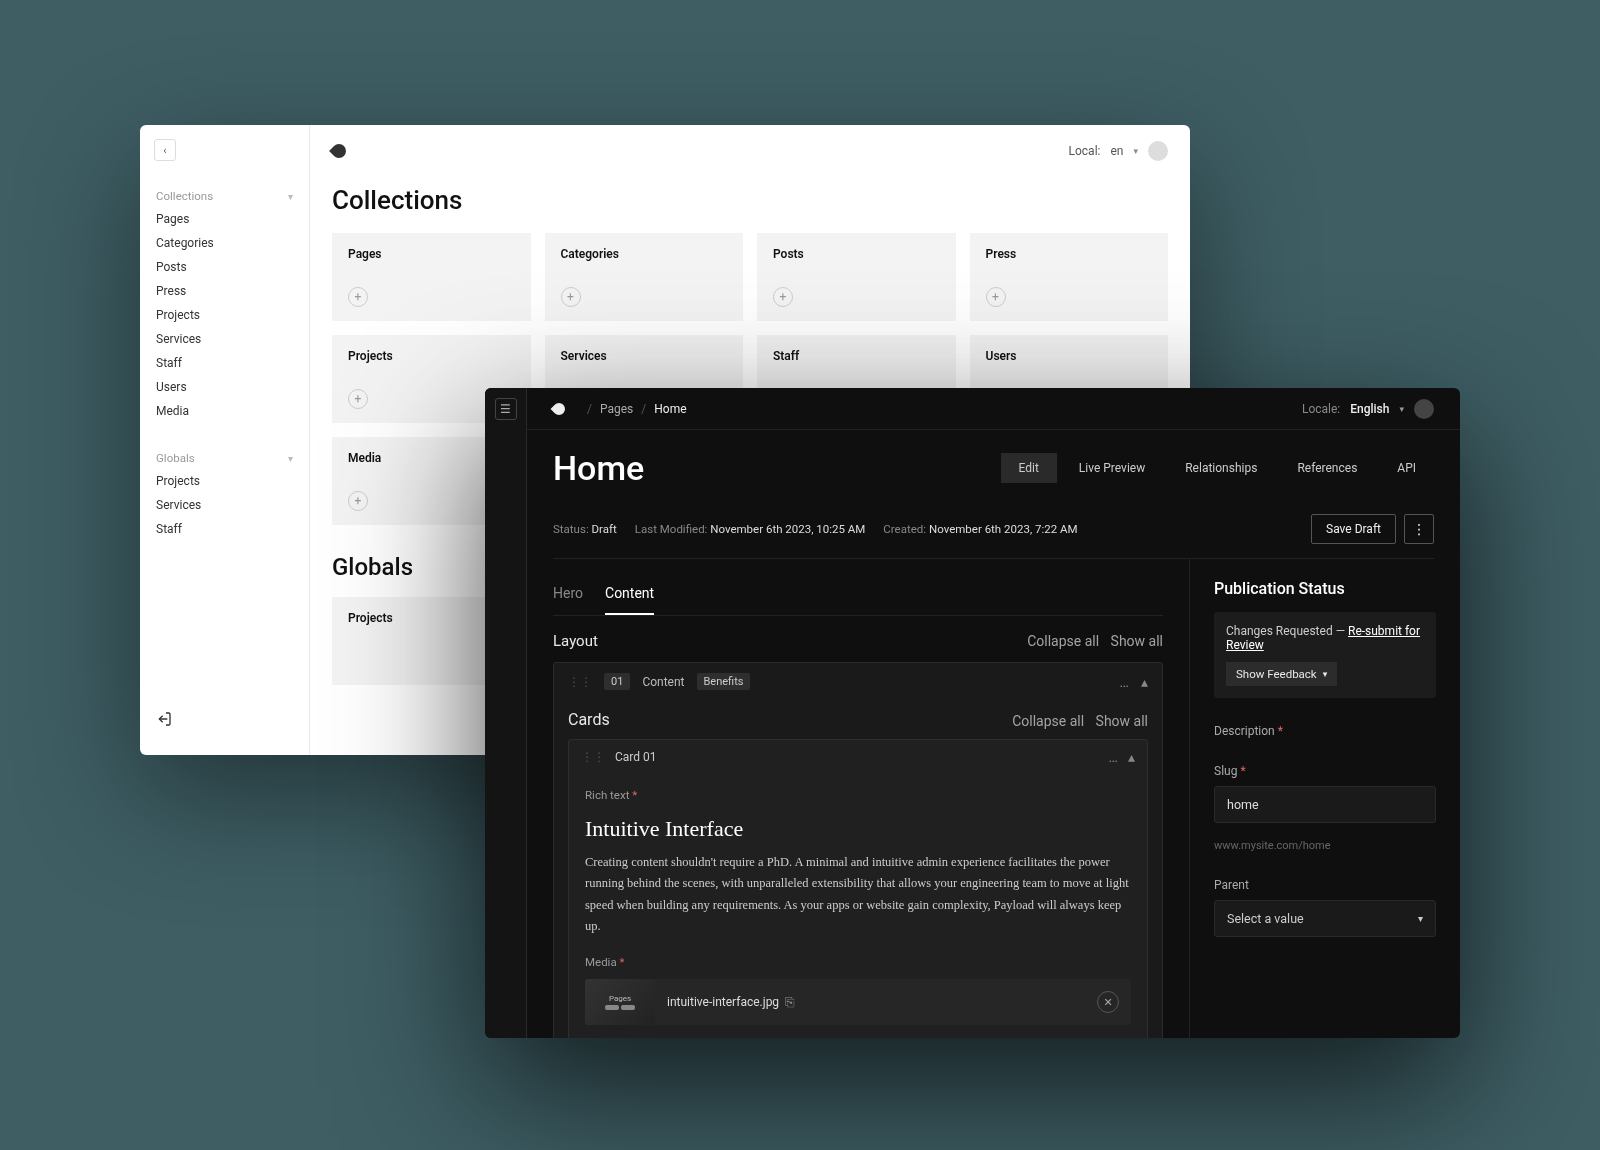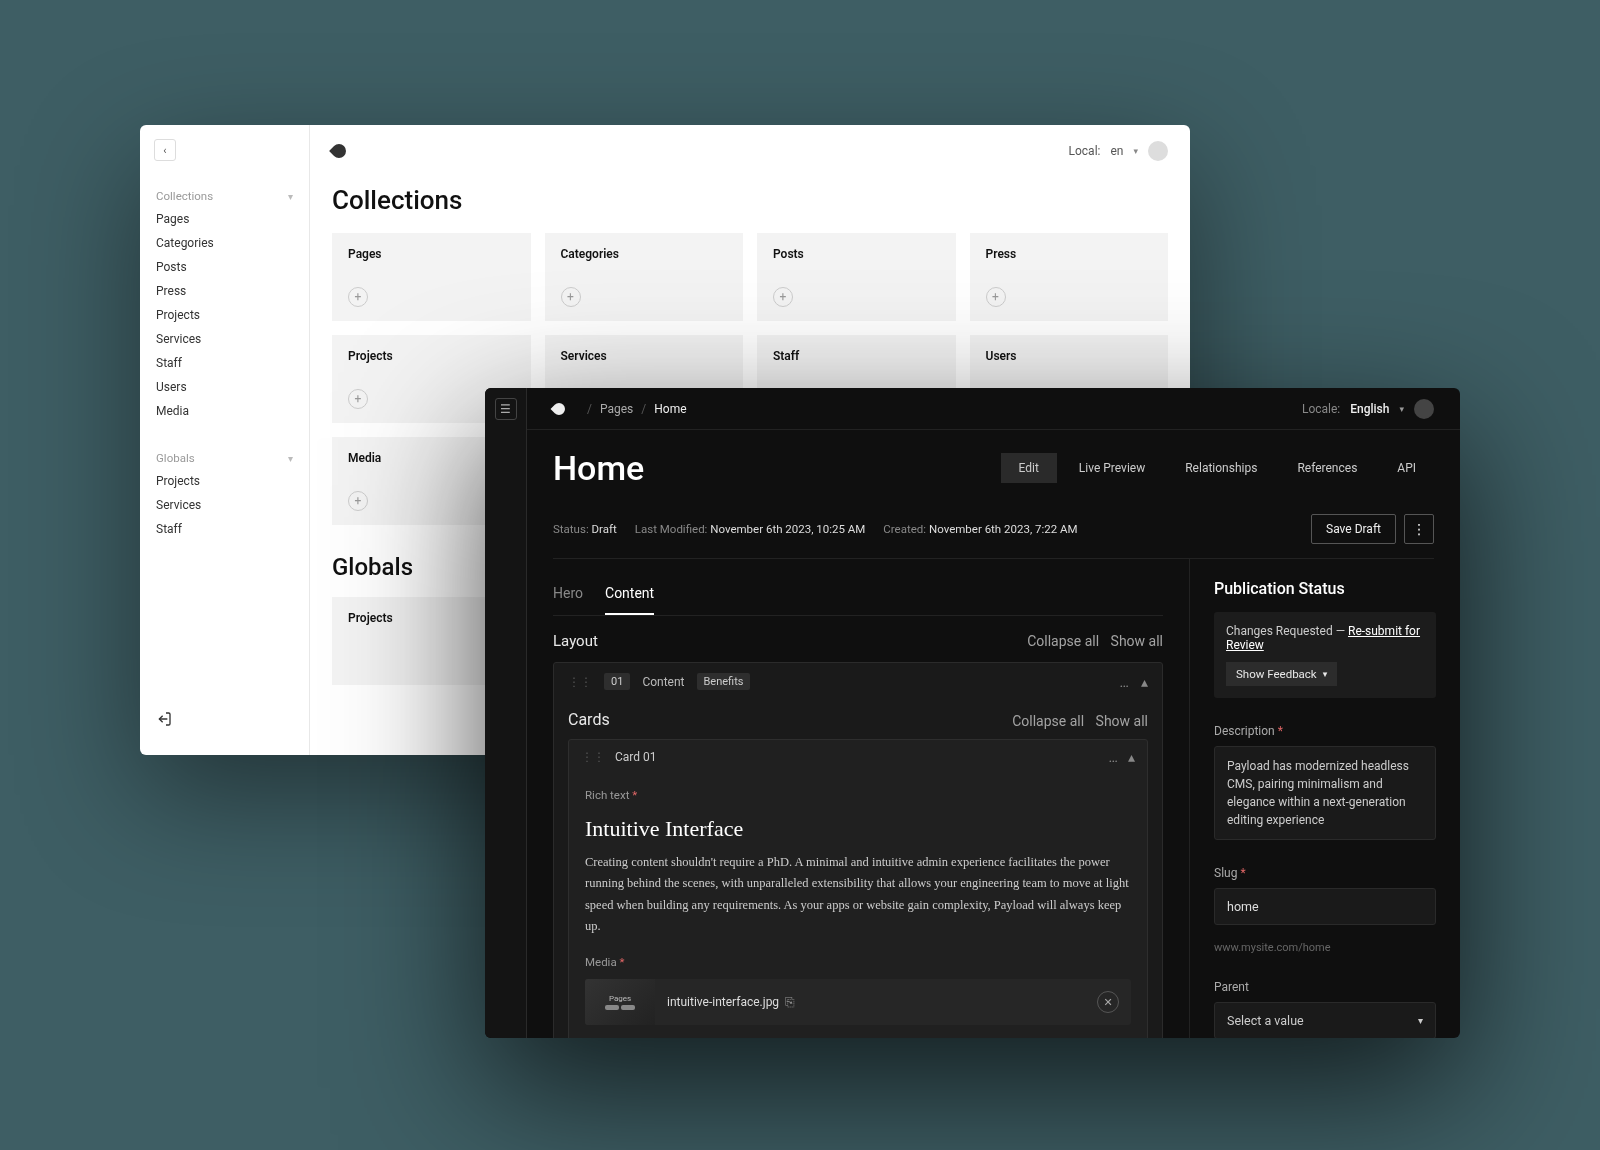--- a/index.html
+++ b/index.html
@@ -490,21 +490,20 @@
             <span>Changes Requested —</span>
             <span class="dw-status-link">Re-submit for Review</span>
           </div>
           <div class="dw-feedback-btn">
             <span>Show Feedback</span>
             <span style="font-size:9px;">▾</span>
           </div>
         </div>
 
         <div class="dw-field-label"><span>Description</span> <span class="dw-req">*</span></div>
-        <div class="dw-textarea">Payload has modernized headless CMS, pairing minimalism and elegance within a next-generation editing experience</div>
 
         <div class="dw-field-label"><span>Slug</span> <span class="dw-req">*</span></div>
         <div class="dw-input">home</div>
         <div class="dw-hint">www.mysite.com/home</div>
 
         <div class="dw-field-label">Parent</div>
         <div class="dw-select">
           <span>Select a value</span>
           <span style="font-size:10px;">▾</span>
         </div>

